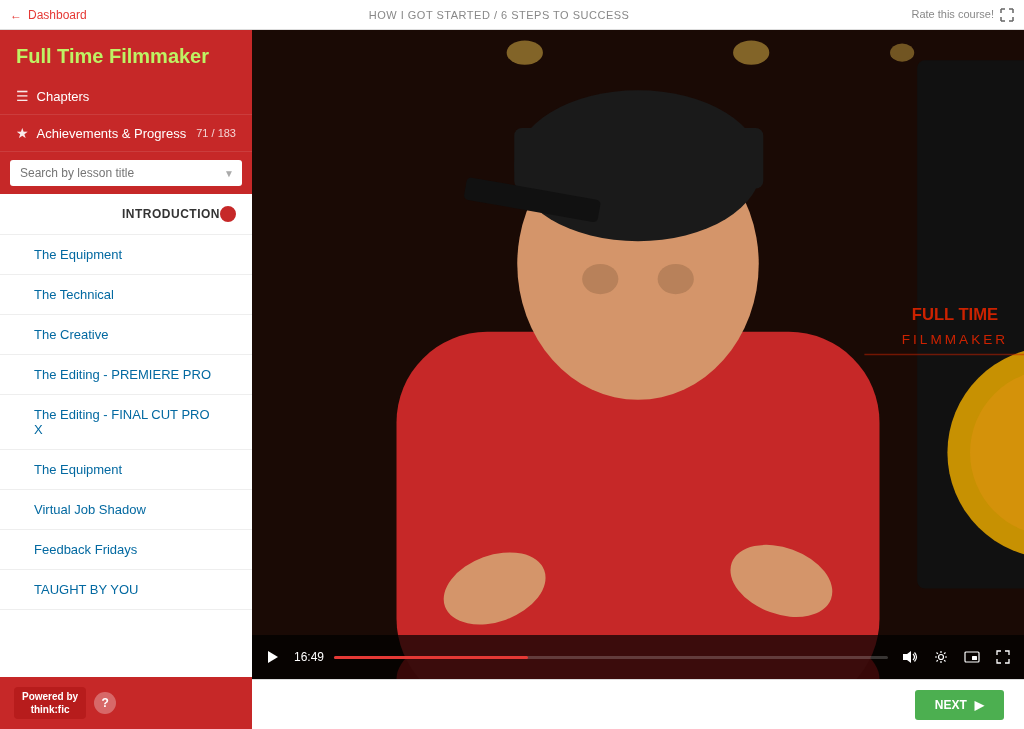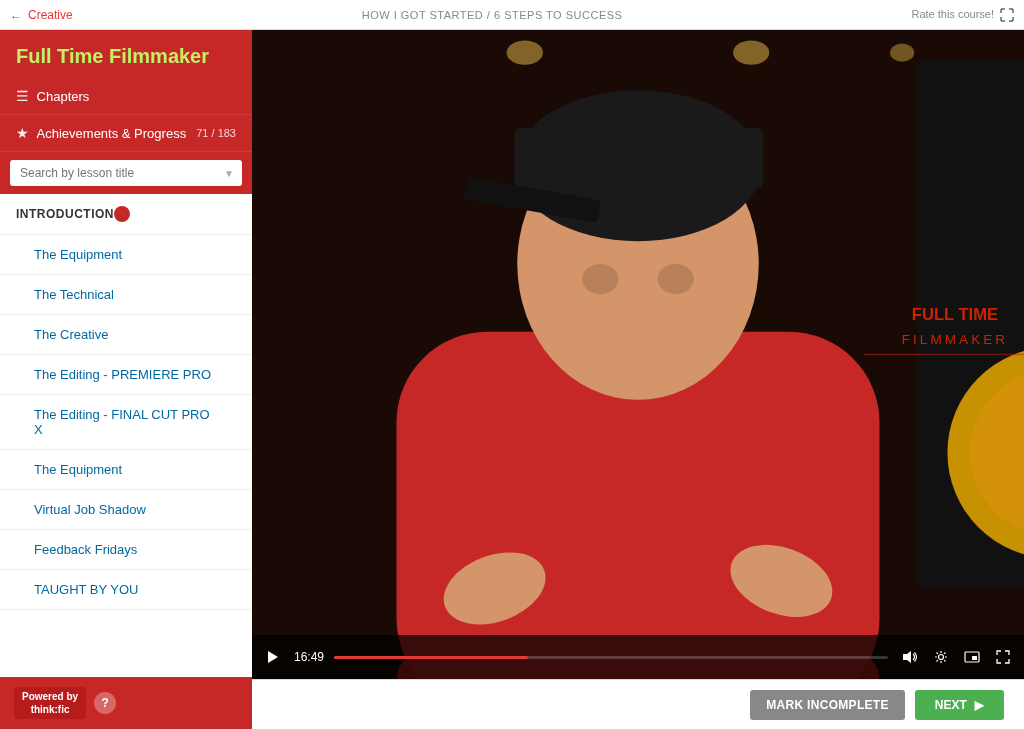--- a/index.html
+++ b/index.html
@@ -50,21 +50,21 @@
       border-bottom: 1px solid #eee;
     }
     .chapter-item-label { flex: 1; }
     .chapter-dot {
       width: 16px; height: 16px; border-radius: 50%; border: 2px solid #c62828;
       background: #fff; display: flex; align-items: center; justify-content: center;
     }
     .chapter-dot.filled { background: #c62828; }
 
     .intro-item {
-      display: flex; align-items: center; justify-content: flex-start;
+      display: flex; align-items: center; justify-content: flex-end;
       padding: 12px 16px; font-size: 12px; font-weight: bold; color: #333;
       background: #fff; border-bottom: 1px solid #eee; letter-spacing: 0.5px;
     }
 
     .sidebar-footer {
       padding: 10px 14px; background: #c62828; display: flex; align-items: center; gap: 8px;
     }
     .thinkific-badge {
       background: #b71c1c; border-radius: 4px; padding: 4px 8px;
       font-size: 10px; color: #fff; display: flex; align-items: center; gap: 2px; flex-direction: column;
@@ -117,21 +117,21 @@
       border-radius: 3px; font-size: 12px; cursor: pointer; font-weight: bold;
       display: flex; align-items: center; gap: 8px;
     }
   </style>
 </head>
 <body>
 
 <div class="top-bar">
   <div class="top-bar-left">
     <span>←</span>
-    <span>Creative</span>
+    <span>Dashboard</span>
   </div>
   <div class="top-bar-center">HOW I GOT STARTED / 6 STEPS TO SUCCESS</div>
   <div class="top-bar-right">
     <span style="font-size:11px;color:#888;cursor:pointer;">Rate this course!</span>
     <span class="expand-icon" style="display:inline-flex;flex-direction:column;gap:1px;">
       <svg width="14" height="14" viewBox="0 0 14 14" fill="none">
         <path d="M1 1h4M1 1v4M13 1h-4M13 1v4M1 13h4M1 13v-4M13 13h-4M13 13v-4" stroke="#666" stroke-width="1.5"></path>
       </svg>
     </span>
   </div>
@@ -282,21 +282,20 @@
           <button class="ctrl-btn">
             <svg width="14" height="14" viewBox="0 0 14 14" fill="none" stroke="white" stroke-width="1.3">
               <path d="M1 5V1h4M9 1h4v4M13 9v4h-4M5 13H1v-4"></path>
             </svg>
           </button>
         </div>
       </div>
     </div>
 
     <div class="bottom-bar">
-      <button class="mark-incomplete-btn">MARK INCOMPLETE</button>
       <button class="next-btn">
         <span>NEXT</span>
         <span>▶</span>
       </button>
     </div>
 
   </div>
 </div>
 
 </body></html>

